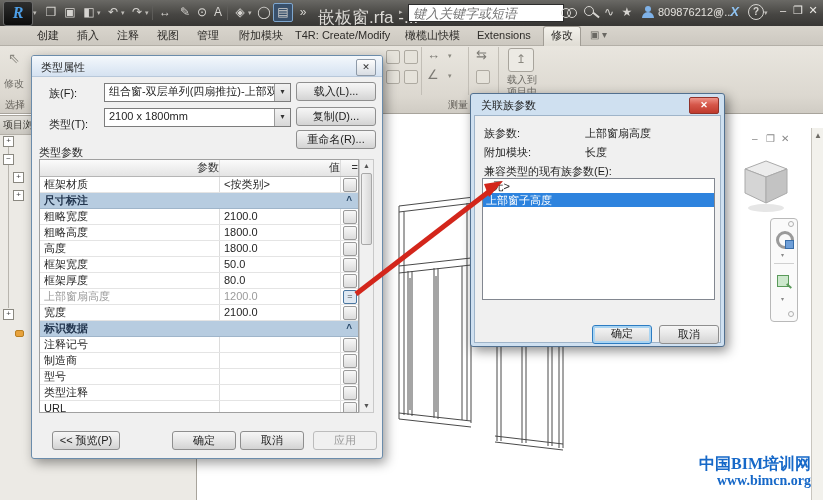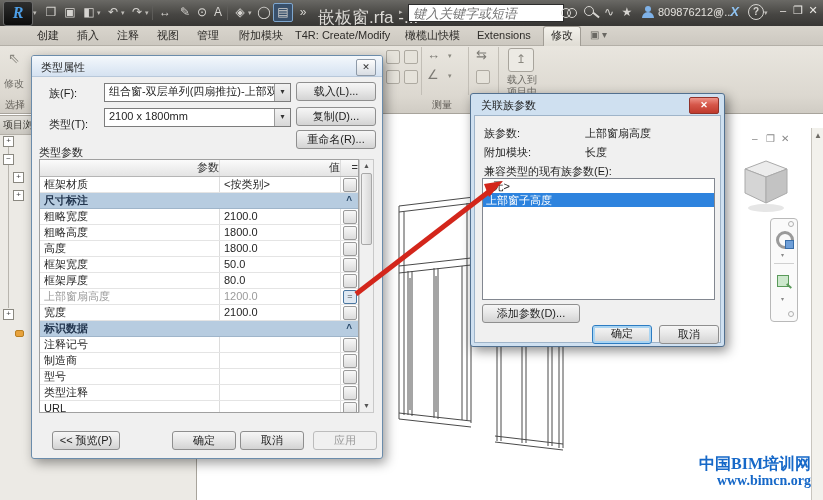--- a/index.html
+++ b/index.html
@@ -288,21 +288,21 @@
     <span class="plabel" style="left:5px">选择</span>
     <div class="ribox" style="left:386px;top:5px"></div>
     <div class="ribox" style="left:404px;top:5px"></div>
     <div class="ribox" style="left:386px;top:25px"></div>
     <div class="ribox" style="left:404px;top:25px"></div>
     <div class="rsep" style="left:421px"></div>
     <span class="rglyph" style="left:427px;top:2px">↔</span>
     <span class="rsmall" style="left:448px;top:7px">▾</span>
     <span class="rglyph" style="left:427px;top:22px">∠</span>
     <span class="rsmall" style="left:448px;top:27px">▾</span>
-    <span class="plabel" style="left:432px">测量</span>
+    <span class="plabel" style="left:448px">测量</span>
     <div class="rsep" style="left:468px"></div>
     <span class="rglyph" style="left:476px;top:2px">⇆</span>
     <div class="ribox" style="left:476px;top:25px"></div>
     <div class="rsep" style="left:498px"></div>
     <div class="loadbox">↥</div>
     <div class="loadtxt" style="top:28px">载入到</div>
     <div class="loadtxt" style="top:40px">项目中</div>
   </div>
 
   <div class="abs" id="dlg1">
@@ -451,21 +451,20 @@
     <div id="dlg2-body">
       <span class="dlglabel" style="left:9px;top:10px">族参数:</span>
       <span class="dlglabel" style="left:110px;top:10px">上部窗扇高度</span>
       <span class="dlglabel" style="left:9px;top:29px">附加模块:</span>
       <span class="dlglabel" style="left:110px;top:29px">长度</span>
       <span class="dlglabel" style="left:9px;top:48px">兼容类型的现有族参数(E):</span>
       <div id="assoc-list">
         <div class="litem">&lt;无&gt;</div>
         <div class="litem sel">上部窗子高度</div>
       </div>
-      <div class="w7btn" style="left:7px;top:188px;width:96px;height:17px;line-height:16px">添加参数(D)...</div>
       <div class="w7btn focus" style="left:117px;top:209px;width:58px;height:17px;line-height:15px">确定</div>
       <div class="w7btn" style="left:184px;top:209px;width:58px;height:17px;line-height:16px">取消</div>
     </div>
   </div>
 
   <svg class="abs" id="arrow">
     <line x1="356" y1="294" x2="491" y2="190" stroke="#d3261b" stroke-width="5"></line>
     <polygon points="503,181 489,197 484,184" fill="#d3261b"></polygon>
   </svg>
 

